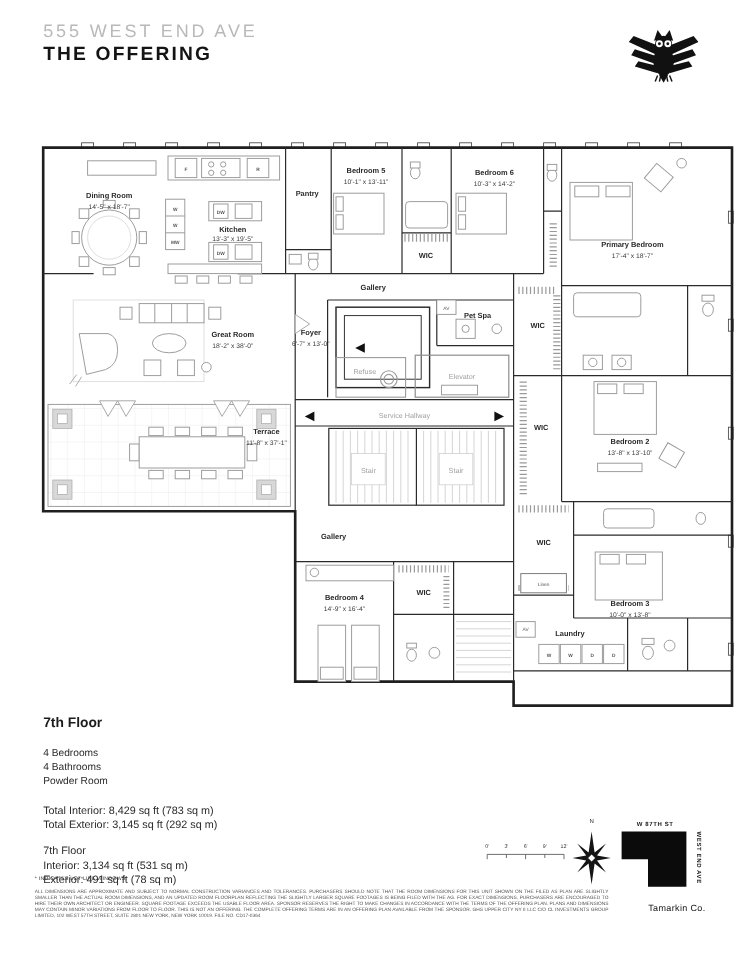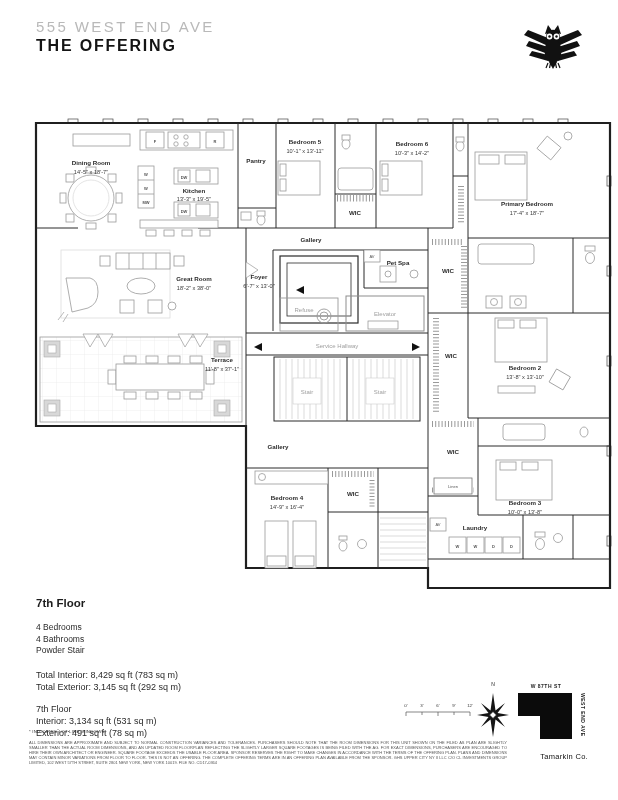--- a/index.html
+++ b/index.html
@@ -396,21 +396,21 @@
       <text class="room-dims" x="497" y="398">10'-0" x 13'-8"</text>
       <text class="room-name" x="447" y="414">Laundry</text>
       <text class="tiny-label" x="410" y="410">AV</text>
     </g>
   </svg>
 
   <div class="details">
     <div class="floor-heading">7th Floor</div>
     <div class="program-line">4 Bedrooms</div>
     <div class="program-line">4 Bathrooms</div>
-    <div class="program-line">Powder Stair</div>
+    <div class="program-line">Powder Room</div>
     <div class="totals">
       <div class="totals-line">Total Interior: 8,429 sq ft (783 sq m)</div>
       <div class="totals-line">Total Exterior: 3,145 sq ft (292 sq m)</div>
     </div>
     <div class="sub">
       <div class="sub-line">7th Floor</div>
       <div class="sub-line">Interior: 3,134 sq ft (531 sq m)</div>
       <div class="sub-line">Exterior: 491 sq ft (78 sq m)</div>
     </div>
   </div>

